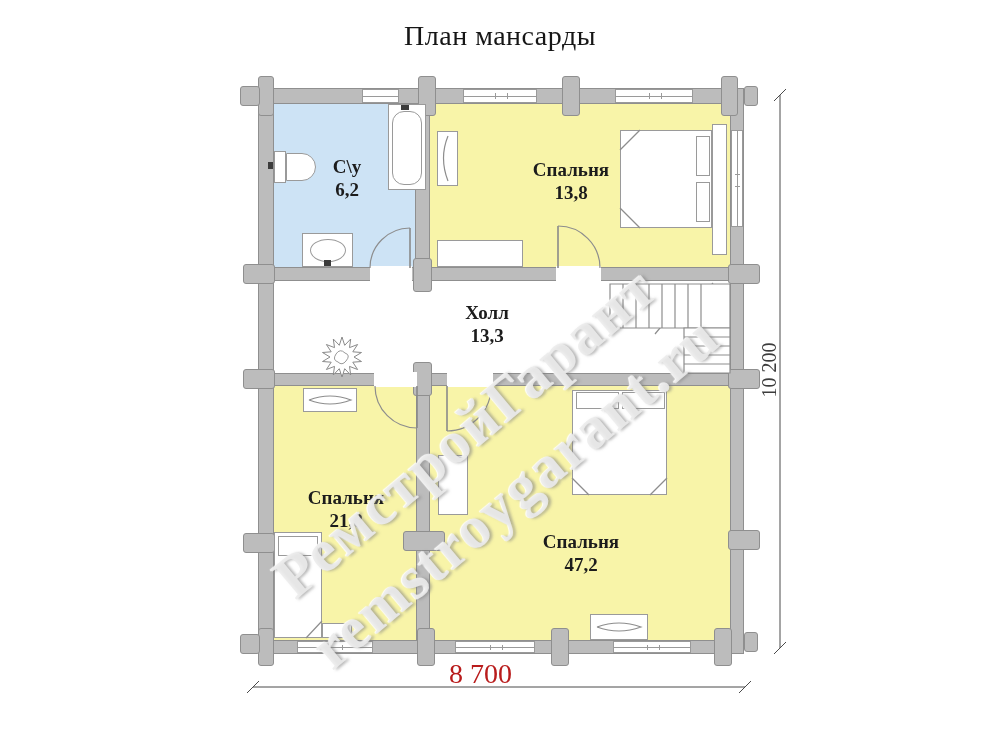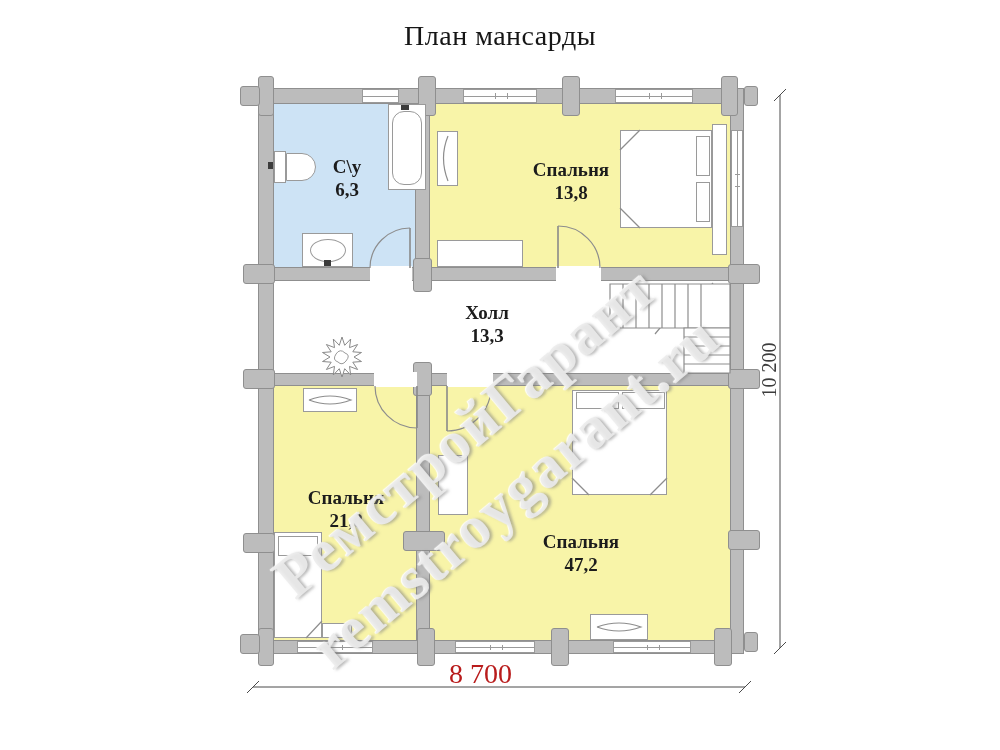--- a/index.html
+++ b/index.html
@@ -128,21 +128,21 @@
       <div class="furn" style="position: absolute; left: 712px; top: 124px; width: 15px; height: 131px;"></div>
       <div class="furn" style="position: absolute; left: 303px; top: 388px; width: 54px; height: 24px;"></div>
       <div class="furn" style="position: absolute; left: 274px; top: 532px; width: 48px; height: 106px;"></div>
       <div class="furn" style="position: absolute; left: 278px; top: 536px; width: 40px; height: 20px;"></div>
       <div class="furn" style="position: absolute; left: 322px; top: 623px; width: 30px; height: 15px;"></div>
       <div class="furn" style="position: absolute; left: 572px; top: 390px; width: 95px; height: 105px;"></div>
       <div class="furn" style="position: absolute; left: 576px; top: 392px; width: 43px; height: 17px;"></div>
       <div class="furn" style="position: absolute; left: 622px; top: 392px; width: 43px; height: 17px;"></div>
       <div class="furn" style="position: absolute; left: 438px; top: 455px; width: 30px; height: 60px;"></div>
       <div class="furn" style="position: absolute; left: 590px; top: 614px; width: 58px; height: 26px;"></div>
-      <div class="room-label" style="left: 347px; top: 155px;"><span>С\у</span><br><span>6,3</span></div>
+      <div class="room-label" style="left: 347px; top: 155px;"><span>С\у</span><br><span>6,2</span></div>
       <div class="room-label" style="left: 571px; top: 158px;"><span>Спальня</span><br><span>13,8</span></div>
       <div class="room-label" style="left: 487px; top: 301px;"><span>Холл</span><br><span>13,3</span></div>
       <div class="room-label" style="left: 346px; top: 486px;"><span>Спальня</span><br><span>21,8</span></div>
       <div class="room-label" style="left: 581px; top: 530px;"><span>Спальня</span><br><span>47,2</span></div>
       <svg width="1000" height="750" id="overlay">
         <path d="M410,268 L410,228" stroke="#8a8a8a" stroke-width="1.6" fill="none"></path>
         <path d="M410,228 A40,40 0 0 0 370,268" stroke="#8d8d8d" stroke-width="1.2" fill="none"></path>
         <path d="M558,268 L558,226" stroke="#8a8a8a" stroke-width="1.6" fill="none"></path>
         <path d="M558,226 A42,42 0 0 1 600,268" stroke="#8d8d8d" stroke-width="1.2" fill="none"></path>
         <path d="M417,386 L417,428" stroke="#8a8a8a" stroke-width="1.6" fill="none"></path>

